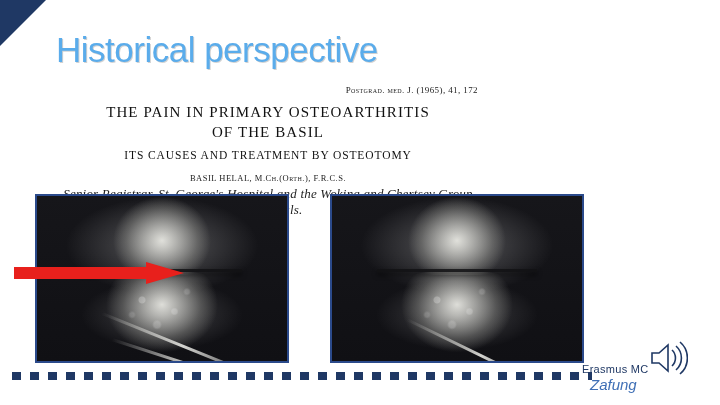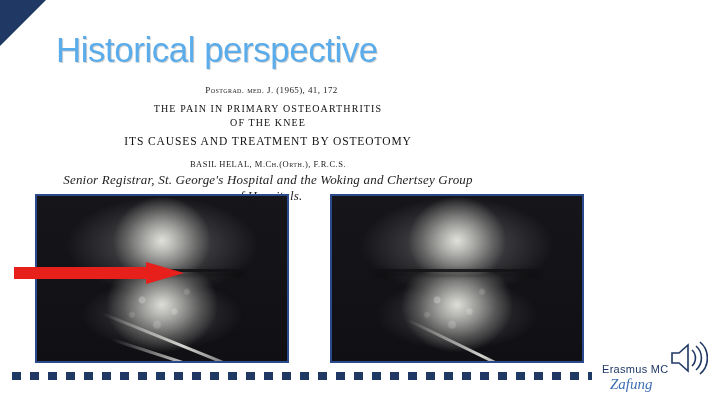--- a/index.html
+++ b/index.html
@@ -53,30 +53,30 @@
   
   .article {
     position: absolute;
     left: 58px;
     top: 85px;
     width: 420px;
     color: #1a1a1a;
     text-align: center;
   }
   .article-journal {
-    text-align: center;
+    text-align: right;
     font-size: 9px;
     font-variant: small-caps;
     letter-spacing: 0.4px;
     margin-bottom: 7px;
     color: #222;
     margin-left: 7px;
   }
   .article-title {
-    font-size: 10px;
+    font-size: 15px;
     letter-spacing: 1.1px;
     line-height: 1.35;
     font-variant: small-caps;
     color: #111;
   }
   .article-subtitle {
     margin-top: 6px;
     font-size: 11.5px;
     letter-spacing: 0.9px;
     font-variant: small-caps;
@@ -182,39 +182,39 @@
     left: 12px;
     top: 372px;
     width: 580px;
     height: 8px;
     background-image: repeating-linear-gradient(90deg, #1f3864 0 9px, rgba(255,255,255,0) 9px 18px);
   }
 
   
   .logo {
     position: absolute;
-    right: 10px;
+    right: 30px;
     bottom: 10px;
     width: 108px;
     height: 62px;
   }
   .logo-text {
     position: absolute;
     left: 0;
     bottom: 20px;
     font-family: "Liberation Sans", sans-serif;
     font-size: 11px;
     color: #1f3864;
     letter-spacing: 0.3px;
   }
   .logo-script {
     position: absolute;
     left: 8px;
     bottom: 2px;
-    font-family: Liberation Serif, serif;
+    font-family: Liberation Sans, sans-serif;
     font-style: italic;
     font-size: 15px;
     color: #3f6fb5;
   }
   .logo-mark {
     position: absolute;
     right: 2px;
     bottom: 16px;
     width: 42px;
     height: 42px;
@@ -225,21 +225,21 @@
 
 <div class="corner-wedge">
   <div class="corner-wedge-inner"></div>
 </div>
 
 <div class="slide-title">Historical perspective</div>
 
 <div class="article">
   <div class="article-journal">Postgrad. med. J. (1965), 41, 172</div>
   <div class="article-title">THE PAIN IN PRIMARY OSTEOARTHRITIS</div>
-  <div class="article-title">OF THE KNEE</div>
+  <div class="article-title">OF THE BASIL</div>
   <div class="article-subtitle">ITS CAUSES AND TREATMENT BY OSTEOTOMY</div>
   <div class="article-author">BASIL HELAL, M.Ch.(Orth.), F.R.C.S.</div>
   <div class="article-affil">Senior Registrar, St. George's Hospital and the Woking and Chertsey Group of Hospitals.</div>
 </div>
 
 <div class="xray" id="xray-left">
   <div class="xray-film"></div>
   <div class="bone-femur"></div>
   <div class="bone-tibia"></div>
   <div class="joint-line"></div>

